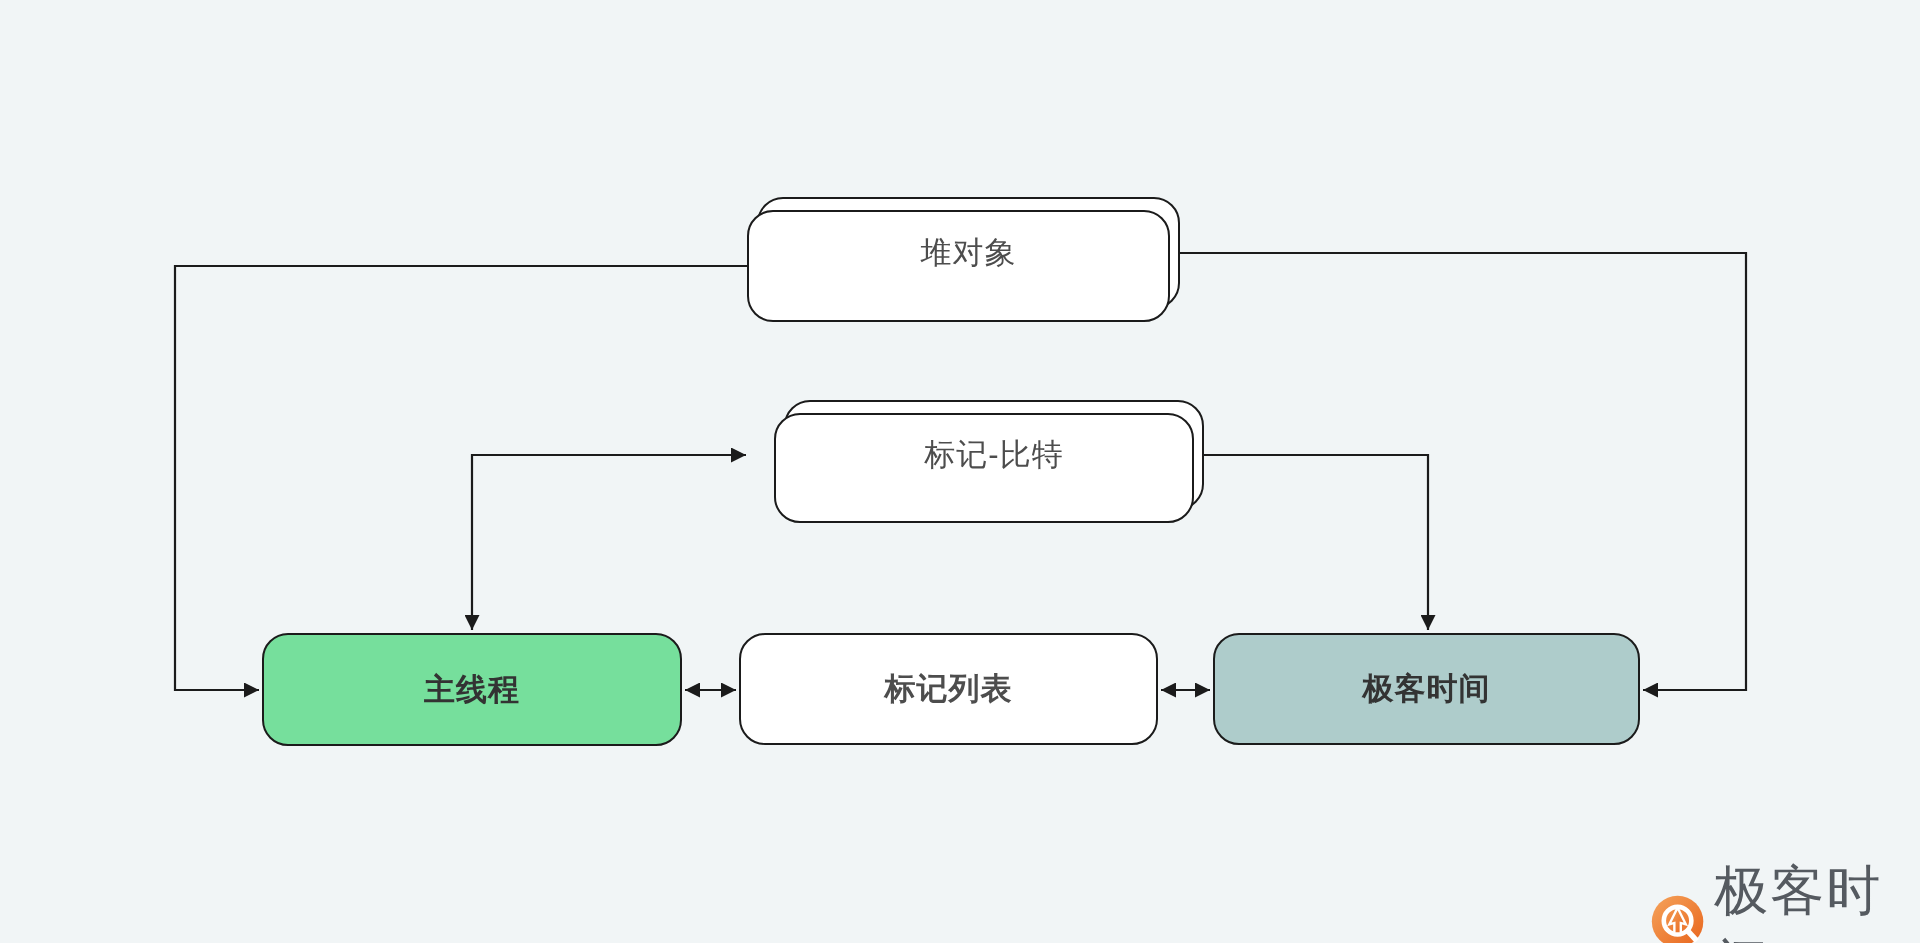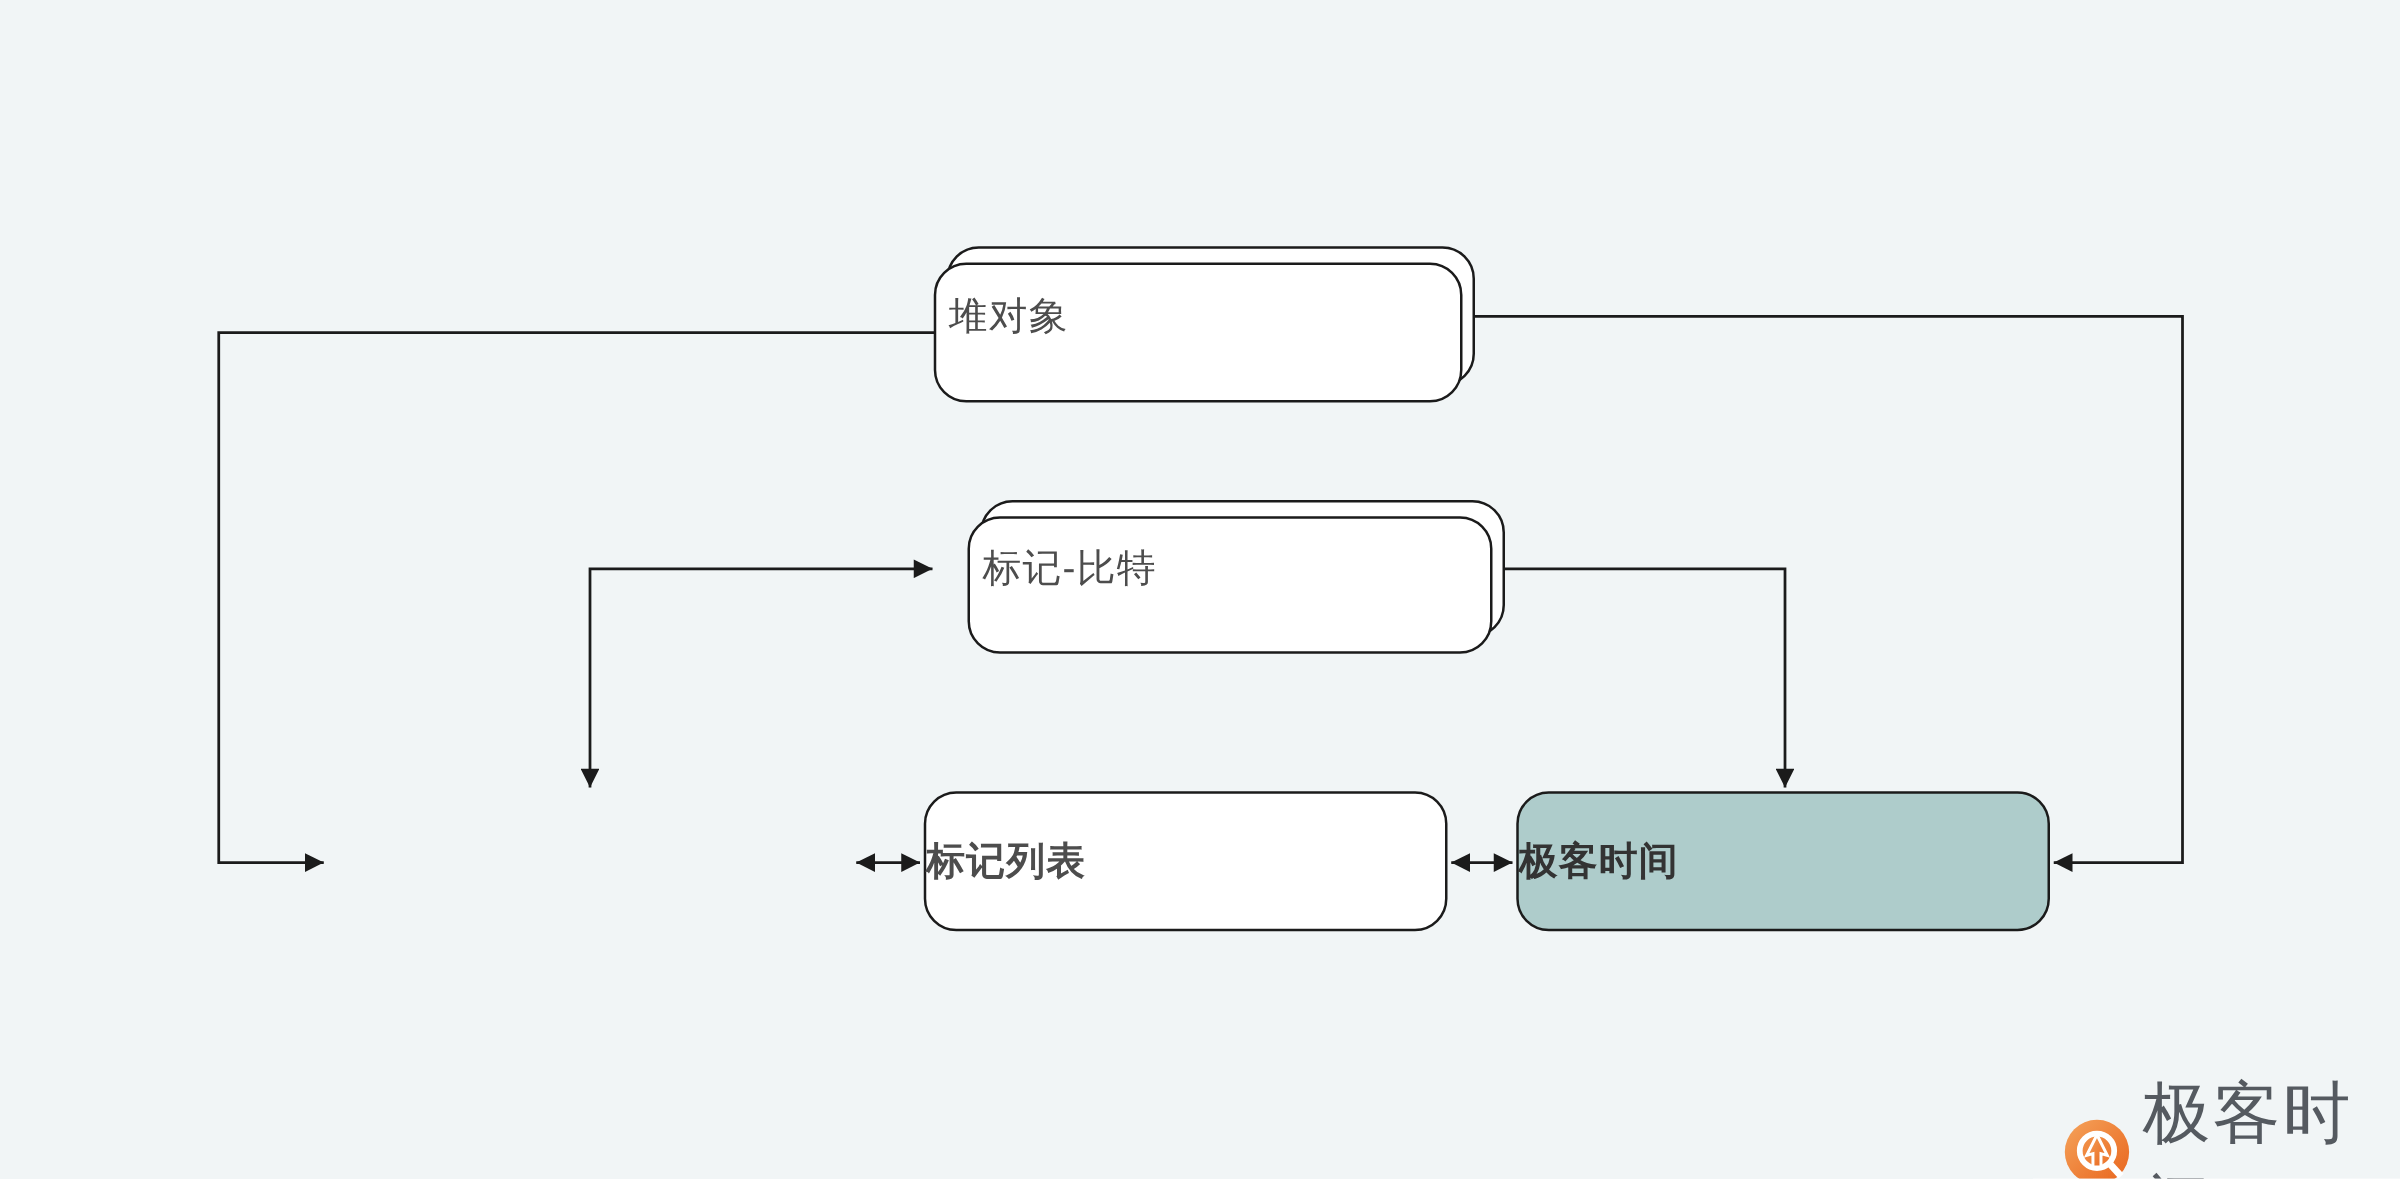--- a/index.html
+++ b/index.html
@@ -9,21 +9,21 @@
     --logo-orange-light:#f5a35b; --logo-orange-dark:#e8641c; --logo-text-color:#555a60;
   }
   *{box-sizing:border-box;margin:0;padding:0;}
   body{font-family:"Liberation Sans","DejaVu Sans",sans-serif;}
   .canvas{position:relative;width:1920px;height:943px;background:var(--canvas-bg);overflow:hidden;z-index:0;}
   .connector-layer{position:absolute;left:0;top:0;width:1920px;height:943px;}
   .connector-layer path.conn{fill:none;stroke:var(--connector);stroke-width:2.2px;}
   #arrowhead path{fill:var(--connector);}
   .node{
     position:absolute;z-index:1;
-    display:flex;align-items:center;
+    display:flex;align-items:center;justify-content:center;
     background:var(--node-fill);
     border:2.2px solid var(--node-border);
     border-radius:26px;
     font-size:31px;color:var(--label-text);
     letter-spacing:1px;
   }
   .node.stacked::before{
     content:"";position:absolute;inset:-2px;z-index:-1;
     transform:translate(-10px,13px);
     background:var(--node-fill);
@@ -62,20 +62,23 @@
   </svg>
 
   <div class="node stacked node-heap">
     <span>堆对象</span>
   </div>
 
   <div class="node stacked node-markbits">
     <span>标记-比特</span>
   </div>
 
+  <div class="node accent node-main">
+    <span>主线程</span>
+  </div>
 
   <div class="node node-marklist">
     <span>标记列表</span>
   </div>
 
   <div class="node accent node-worker">
     <span>极客时间</span>
   </div>
 
   <div class="logo">

